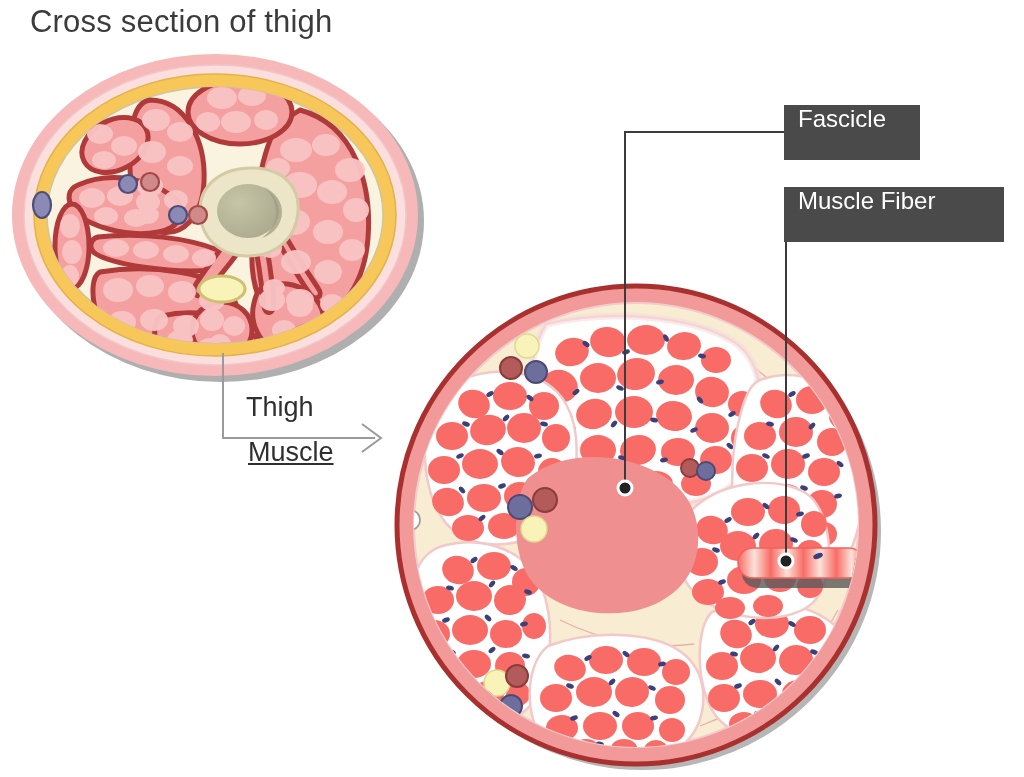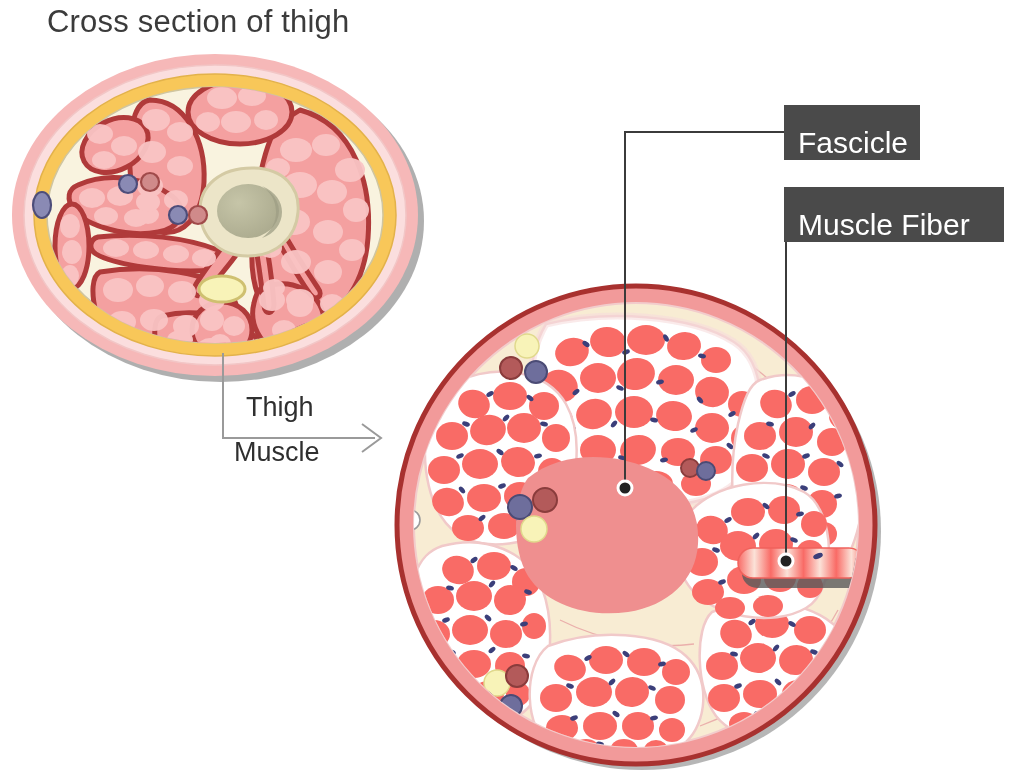--- a/index.html
+++ b/index.html
@@ -1,24 +1,24 @@
 <!DOCTYPE html>
 <html><head>
 <meta charset="utf-8">
 <style>
   html,body{margin:0;padding:0;background:#ffffff;}
   body{width:1024px;height:777px;position:relative;overflow:hidden;
        font-family:"Liberation Sans","DejaVu Sans",sans-serif;}
   #stage{position:absolute;left:0;top:0;width:1024px;height:777px;}
   svg.layer{position:absolute;left:0;top:0;width:1024px;height:777px;}
-  .title{position:absolute;left:47px;top:4px;font-size:31px;color:#3b3b3b;
+  .title{position:absolute;left:30px;top:4px;font-size:31px;color:#3b3b3b;
          letter-spacing:.2px;white-space:nowrap;}
   .callout{position:absolute;background:#4a4a4a;color:#ffffff;
-           display:flex;align-items:flex-end;padding:0 14px;
-           font-size:30px;white-space:nowrap;box-sizing:border-box;}
+           display:flex;align-items:flex-start;padding:0 14px;
+           font-size:24px;white-space:nowrap;box-sizing:border-box;}
   .cap{position:absolute;font-size:27px;color:#2f2f2f;white-space:nowrap;text-align:right;}
 </style>
 </head>
 <body>
 
 <div id="stage">
 
   <div class="title">Cross section of thigh</div>
 
   <svg class="layer" viewBox="0 0 1024 777" xmlns="http://www.w3.org/2000/svg">
@@ -577,15 +577,15 @@
 
   <div class="callout" style="left:784px;top:105px;width:136px;height:55px;">
     <span>Fascicle</span>
   </div>
 
   <div class="callout" style="left:784px;top:187px;width:220px;height:55px;">
     <span>Muscle Fiber</span>
   </div>
 
   <div class="cap" style="left:246px;top:392px;">Thigh</div>
-  <div class="cap" style="left:234px;top:437px;">Muscle</div>
+  <div class="cap" style="left:248px;top:437px;text-decoration:underline;">Muscle</div>
 
 </div>
 
 </body></html>

